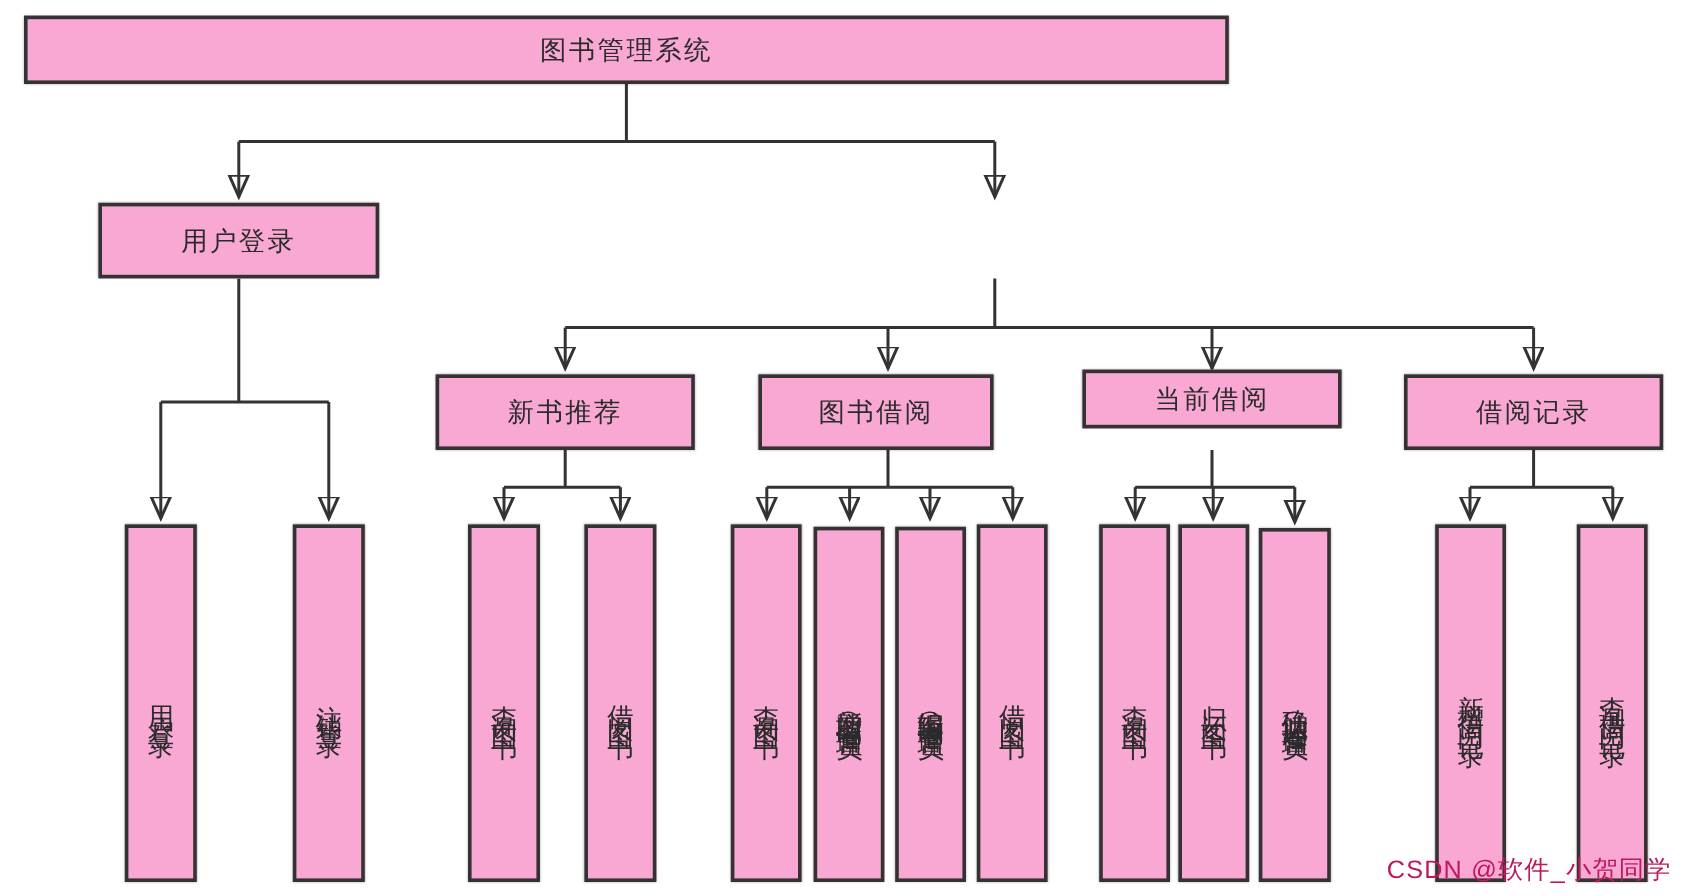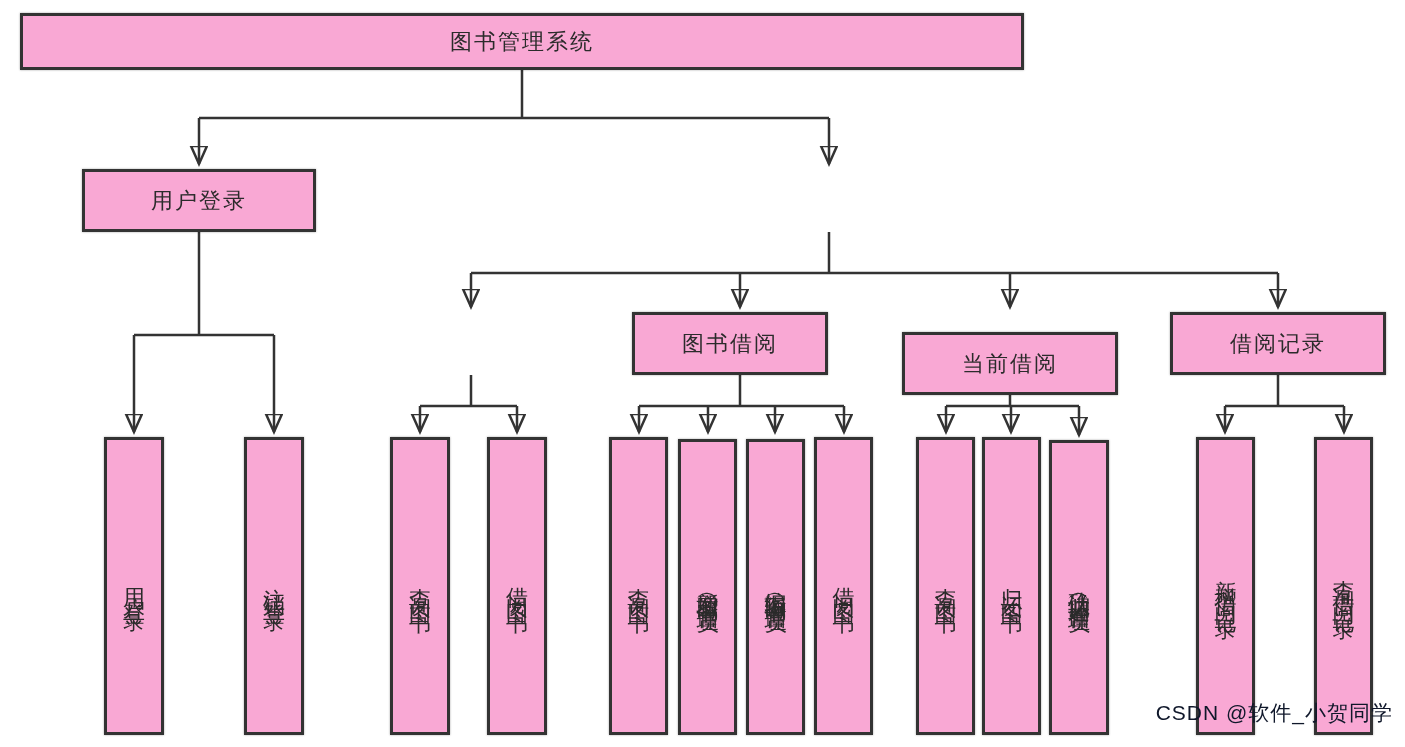--- a/index.html
+++ b/index.html
@@ -35,23 +35,23 @@
     writing-mode:vertical-rl;
     text-orientation:mixed;
     letter-spacing:8px;
     line-height:1.1;
   }
   .vnode.tight span{
     letter-spacing:3px;
   }
   .watermark{
     position:absolute;
-    right:12px;bottom:20px;
+    right:12px;bottom:8px;
     font-size:21px;
-    color:#0f172a;
+    color:#be185d;
     letter-spacing:1px;
     z-index:3;
     white-space:nowrap;
   }
 </style>
 </head>
 <body>
 
 <div class="canvas">
 
@@ -97,24 +97,27 @@
   </svg>
 
   <div class="node" style="left:20px;top:13px;width:1004px;height:57px;">
     <span>图书管理系统</span>
   </div>
 
   <div class="node" style="left:82px;top:169px;width:234px;height:63px;">
     <span>用户登录</span>
   </div>
 
+  <div class="node" style="left:363px;top:312px;width:216px;height:63px;">
+    <span>新书推荐</span>
+  </div>
   <div class="node" style="left:632px;top:312px;width:196px;height:63px;">
     <span>图书借阅</span>
   </div>
-  <div class="node" style="left:902px;top:332px;width:216px;height:63px;font-family:Liberation Serif, serif;">
+  <div class="node" style="left:902px;top:308px;width:216px;height:49px;font-family:Liberation Serif, serif;">
     <span>当前借阅</span>
   </div>
   <div class="node" style="left:1170px;top:312px;width:216px;height:63px;">
     <span>借阅记录</span>
   </div>
 
   <div class="node vnode" style="left:104px;top:437px;width:60px;height:298px;">
     <span>用户登录</span>
   </div>
   <div class="node vnode" style="left:244px;top:437px;width:60px;height:298px;">

